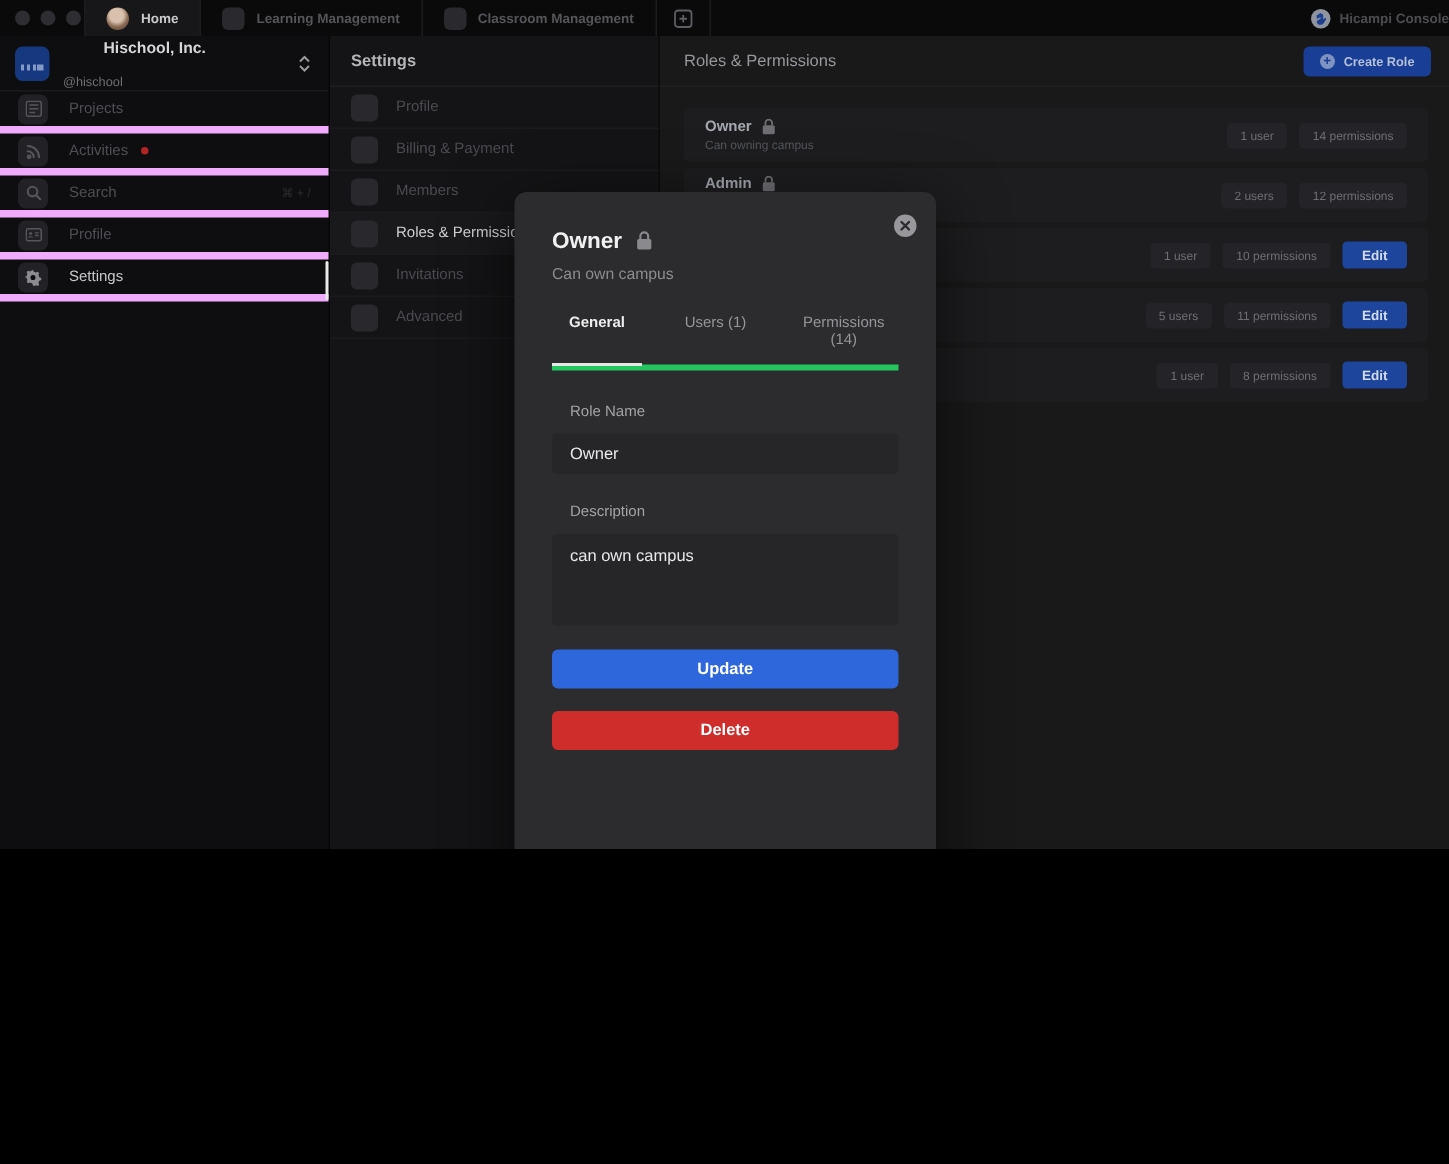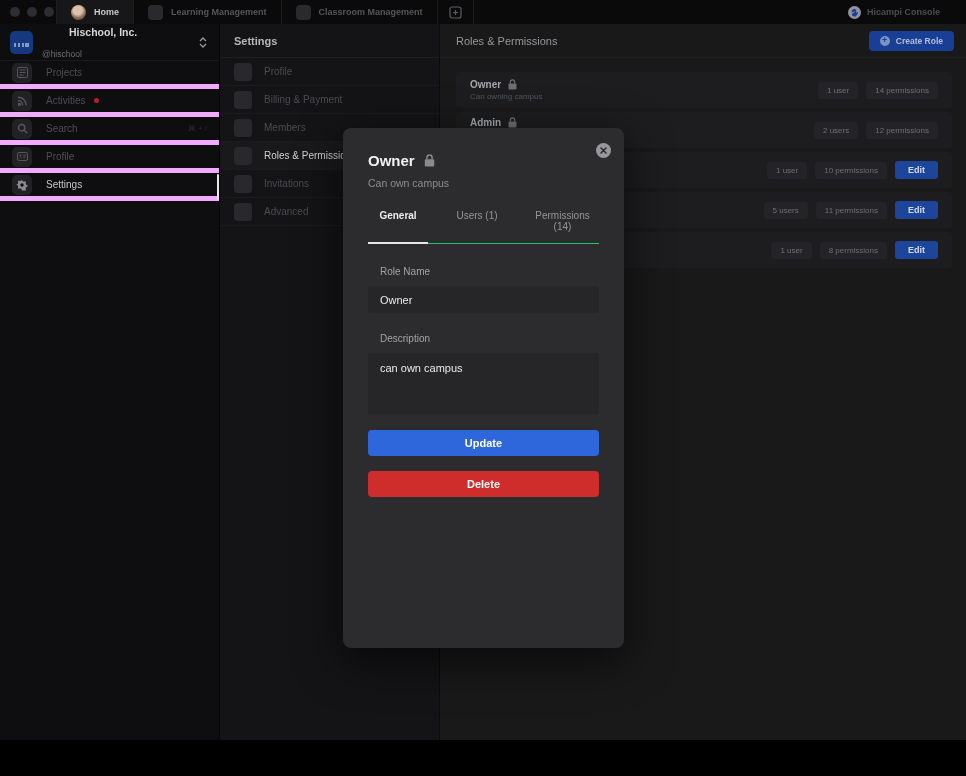--- a/index.html
+++ b/index.html
@@ -1,29 +1,29 @@
 <!DOCTYPE html>
 <html><head>
 <meta charset="utf-8">
 <style>
   * { margin:0; padding:0; box-sizing:border-box; }
   html,body { background:#000; }
   body { font-family:"Liberation Sans","DejaVu Sans",sans-serif; }
-  #screen { position:relative; width:966px; height:740px; overflow:hidden; background:#a16207; }
+  #screen { position:relative; width:966px; height:566px; overflow:hidden; background:#a16207; }
 
   
   .topbar { position:absolute; top:0; left:0; width:966px; height:24px; background:#0a0a0b; display:flex; align-items:stretch; }
   .traffic { width:56px; display:flex; align-items:center; gap:7px; padding-left:10px; }
   .traffic i { width:10px; height:10px; border-radius:50%; background:#2d2d32; }
   .tab { display:flex; align-items:center; gap:8px; padding:0 14px; border-right:1px solid #1c1c1f; font-size:9px; color:#55555a; font-weight:bold; }
   .tab.active { background:#17171a; color:#c9c9cc; border-left:1px solid #1c1c1f; }
   .tab .avatar { width:15px; height:15px; border-radius:50%; background:radial-gradient(circle at 45% 35%, #d8c2ae 0 35%, #8a6a52 60%, #4a3a30 100%); }
   .tab .tile { width:15px; height:15px; border-radius:4px; background:#2a2a2e; }
   .newtab { display:flex; align-items:center; justify-content:center; width:36px; border-right:1px solid #1c1c1f; color:#5e5e63; }
-  .topbar-right { margin-left:auto; display:flex; align-items:center; gap:6px; padding-right:26px; }
+  .topbar-right { margin-left:auto; display:flex; align-items:center; gap:6px; padding-right:0; }
   .hand-badge { width:13px; height:13px; border-radius:50%; background:#8f949e; display:flex; align-items:center; justify-content:center; }
   .console-label { font-size:9px; font-weight:bold; color:#4c4c51; }
 
   
   .cols { position:absolute; top:24px; left:0; width:966px; height:752px; display:flex; }
 
   
   .sidebar { width:220px; background:#0e0e10; border-right:1px solid #060607; position:relative; }
   .org-header { height:37px; display:flex; align-items:center; padding:0 10px; border-bottom:1px solid #1a1a1d; }
   .org-logo { width:23px; height:23px; border-radius:5px; background:#16387f; position:relative; flex:none; }
@@ -70,21 +70,21 @@
   .edit-btn { background:#1d459c; border:none; border-radius:3px; padding:4px 13px; font-size:9px; font-weight:bold; color:#d2dbee; }
   .edit-btn:empty { display:none; }
   .lock { color:#6e6e73; display:inline-flex; }
 
   
   .modal { position:absolute; left:343px; top:128px; width:281px; height:520px; background:#2c2c2e; border-radius:8px; box-shadow:0 12px 45px rgba(0,0,0,.65); padding:0 25px; z-index:10; }
   .modal-close { position:absolute; top:15px; right:13px; width:15px; height:15px; border-radius:50%; background:#98989c; color:#2c2c2e; display:flex; align-items:center; justify-content:center; border:none; }
   .modal-title-row { display:flex; align-items:center; gap:9px; padding-top:24px; }
   .modal-title { font-size:15px; font-weight:bold; color:#f1f1f2; }
   .modal-sub { font-size:10.5px; color:#8c8c90; margin-top:8px; }
-  .tabs { display:grid; grid-template-columns:60px 98px 1fr; margin-top:21px; border-bottom:1px solid #22c55e; }
+  .tabs { display:grid; grid-template-columns:60px 98px 1fr; margin-top:21px; border-bottom:4px solid #22c55e; }
   .mtab { text-align:center; font-size:10px; color:#95959a; padding-bottom:10px; border-bottom:2px solid transparent; margin-bottom:-1px; }
   .mtab.active { color:#ededee; font-weight:bold; border-bottom-color:#e6e6e6; }
   .field-label { font-size:10px; color:#a3a3a7; margin-top:22px;padding-left:12px; }
   .text-input { display:block; width:100%; height:27px; margin-top:9px; background:#262629; border:none; border-radius:3px; color:#e9e9ea; font-size:11px; padding:0 12px; font-family:inherit; }
   .text-area { display:block; width:100%; height:61px; margin-top:9px; background:#262629; border:none; border-radius:3px; color:#e9e9ea; font-size:11px; padding:9px 12px; resize:none; font-family:inherit; }
   .btn-update { display:block; width:100%; height:26px; margin-top:16px; background:#2e66db; border:none; border-radius:4px; color:#fff; font-size:11px; font-weight:bold; }
   .btn-delete { display:block; width:100%; height:26px; margin-top:15px; background:#cf2c2c; border:none; border-radius:4px; color:#fff; font-size:11px; font-weight:bold; }
 
   svg { display:block; }
 </style>

